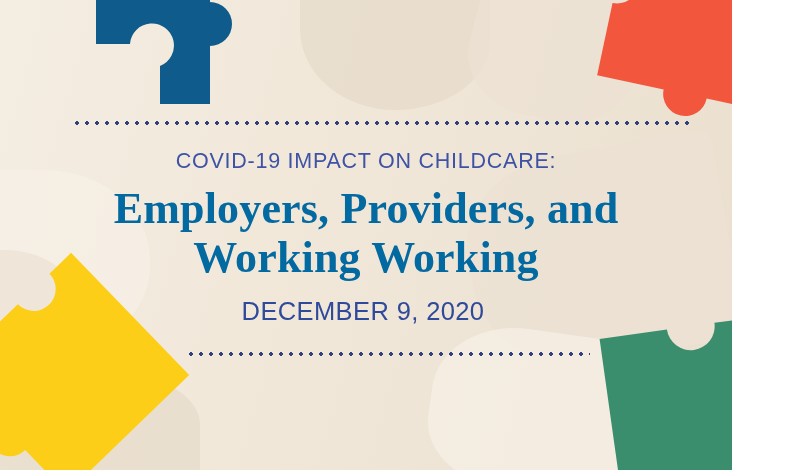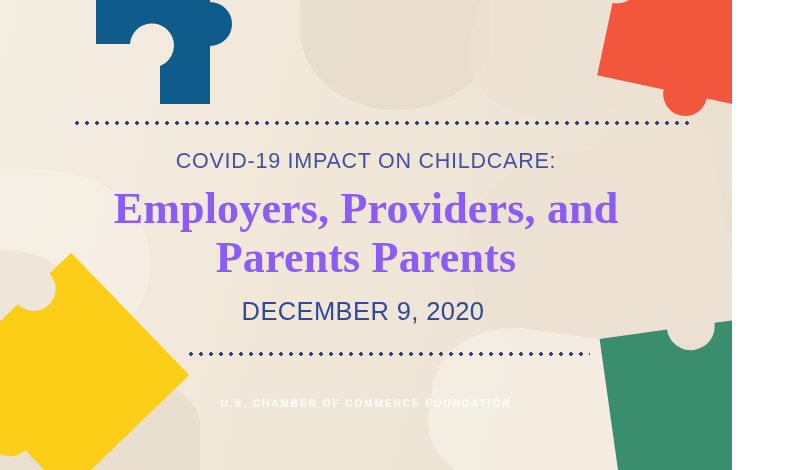--- a/index.html
+++ b/index.html
@@ -67,21 +67,21 @@
     color: #3e52a6;
     line-height: 1.1;
     margin: 0 0 10px 0;
   }
   #headline {
     font-family: "Liberation Serif", serif;
     font-weight: 700;
     font-size: 44px;
     line-height: 1.13;
     letter-spacing: .004em;
-    color: #8b5cf6;
+    color: #0369a1;
     margin: 0;
   }
   #headline .hl-line { display: block; }
   #event-date {
     font-family: "Liberation Sans", sans-serif;
     font-size: 25.5px;
     font-weight: 400;
     letter-spacing: .015em;
     color: #2f4a9b;
     margin: 14px 16px 0 0;
@@ -179,20 +179,19 @@
     </svg>
   </div>
 
   <div class="rule" id="rule-top"></div>
   <div class="rule" id="rule-bottom"></div>
 
   <div class="text-stack">
     <p id="eyebrow">COVID-19 IMPACT ON CHILDCARE:</p>
     <h1 id="headline">
       <span class="hl-line">Employers, Providers, and</span>
-      <span class="hl-line">Parents Parents</span>
+      <span class="hl-line">Working Working</span>
     </h1>
     <p id="event-date">DECEMBER 9, 2020</p>
   </div>
 
-  <div id="org-line">U.S. CHAMBER OF COMMERCE FOUNDATION</div>
 
 </div>
 
 </body></html>

